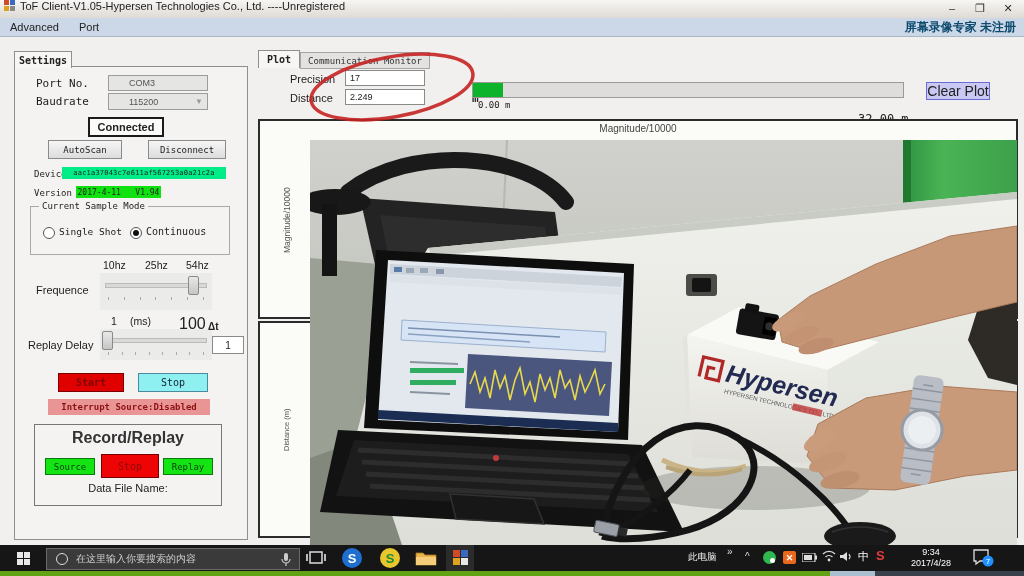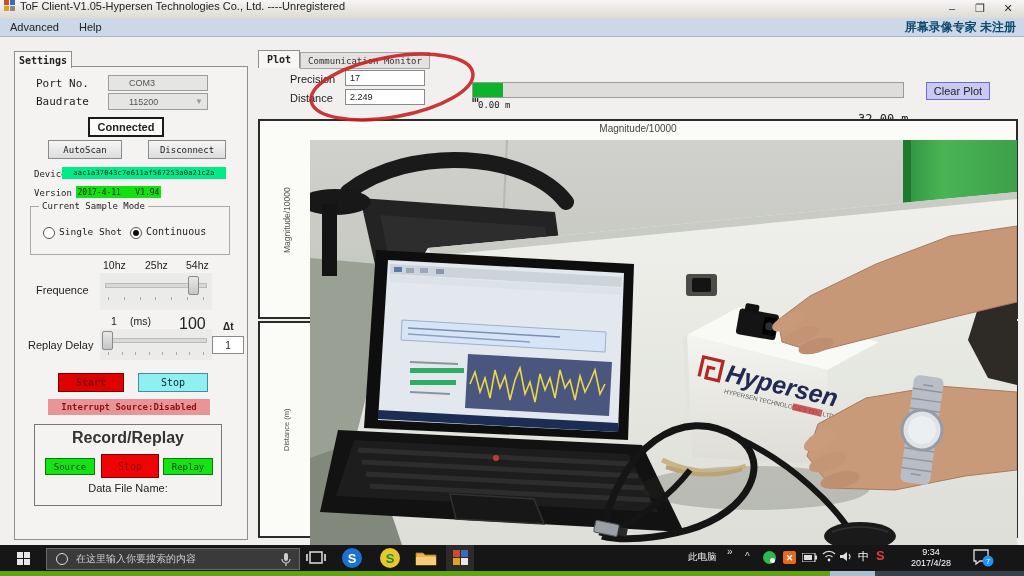--- a/index.html
+++ b/index.html
@@ -73,21 +73,21 @@
     <span>ToF Client-V1.05-Hypersen Technologies Co., Ltd. ----Unregistered</span>
     <div class="wctrls">
       <div class="wctrl">–</div>
       <div class="wctrl">❐</div>
       <div class="wctrl">✕</div>
     </div>
   </div>
 
   <div class="abs menubar">
     <span class="menuitem">Advanced</span>
-    <span class="menuitem">Help</span>
+    <span class="menuitem">Port</span>
     <span class="watermark">屏幕录像专家 未注册</span>
   </div>
 
   <div class="abs tab active mono" style="left:14px;top:51px;width:56px;height:16px;">Settings</div>
   <div class="abs panel" style="left:14px;top:66px;width:232px;height:472px;"></div>
 
   <span class="abs lbl mono" style="left:36px;top:77px;">Port No.</span>
   <div class="abs tbox" style="left:108px;top:75px;width:100px;height:16px;">COM3</div>
 
   <span class="abs lbl mono" style="left:36px;top:95px;">Baudrate</span>
@@ -147,21 +147,21 @@
         <i></i>
         <i></i>
         <i></i>
         <i></i>
         <i></i>
         <i></i>
         <i></i>
       </div>
   </div>
   <span class="abs lbl" style="left:28px;top:339px;">Replay Delay</span>
-  <span class="abs" style="left:223px;top:321px;font-size:10px;font-weight:bold;">Δt</span>
+  <span class="abs" style="left:208px;top:321px;font-size:10px;font-weight:bold;">Δt</span>
   <div class="abs" style="left:212px;top:336px;width:30px;height:16px;border:1px solid #8a8a8a;background:#fff;
        display:flex;align-items:center;justify-content:center;font-size:10px;">1</div>
 
   <div class="abs btn mono" style="left:58px;top:373px;width:64px;height:17px;background:#e10000;border-color:#7a0000;color:#7d0606;font-weight:bold;font-size:10px;">Start</div>
   <div class="abs btn mono" style="left:138px;top:373px;width:68px;height:17px;background:#8ff0f1;border-color:#4a8aa0;color:#123;font-size:10px;">Stop</div>
 
   <div class="abs mono" style="left:48px;top:399px;width:162px;height:16px;background:#ea9595;color:#8d1212;font-weight:bold;
        display:flex;align-items:center;justify-content:center;font-size:9px;">Interrupt Source:Disabled</div>
 
   <div class="abs grp" style="left:34px;top:424px;width:186px;height:80px;border-color:#777;">
@@ -186,21 +186,21 @@
 
   <svg class="abs" style="left:306px;top:52px;z-index:6;pointer-events:none;" width="172" height="70">
     <ellipse cx="86" cy="35" rx="82" ry="30" fill="none" stroke="#c52222" stroke-width="3.5" transform="rotate(-10 86 35)" opacity="0.9"></ellipse>
   </svg>
 
   <div class="progress" style="left:472px;top:82px;width:430px;height:14px;">
     <div class="fill" style="width: 7%;"></div>
   </div>
   <span class="abs mono" style="left:478px;top:100px;font-size:9px;">0.00 m</span>
   <span class="abs mono" style="left:858px;top:100px;font-size:12px;margin-top:12px;">32.00 m</span>
-  <div class="abs btn" style="left:926px;top:82px;width:62px;height:16px;background:#c9c9f3;border:1px solid #6b6bd6;font-size:11px;">Clear Plot</div>
+  <div class="abs btn" style="left:926px;top:82px;width:62px;height:16px;background:#c9c9f3;border:1px solid #6b6bd6;font-size:14px;">Clear Plot</div>
 
   <div class="chartpanel" style="left:258px;top:119px;width:760px;height:200px;">
     <div style="width:100%;text-align:center;font-size:10px;color:#444;margin-top:2px;">Magnitude/10000</div>
   </div>
   <div class="vlabel" style="left:282px;top:150px;height:140px;">Magnitude/10000</div>
 
   <div class="chartpanel" style="left:258px;top:321px;width:760px;height:217px;"></div>
   <div class="vlabel" style="left:282px;top:370px;height:120px;font-size:7.5px;">Distance (m)</div>
 
   <div class="abs" style="left:310px;top:140px;width:707px;height:405px;z-index:5;">

